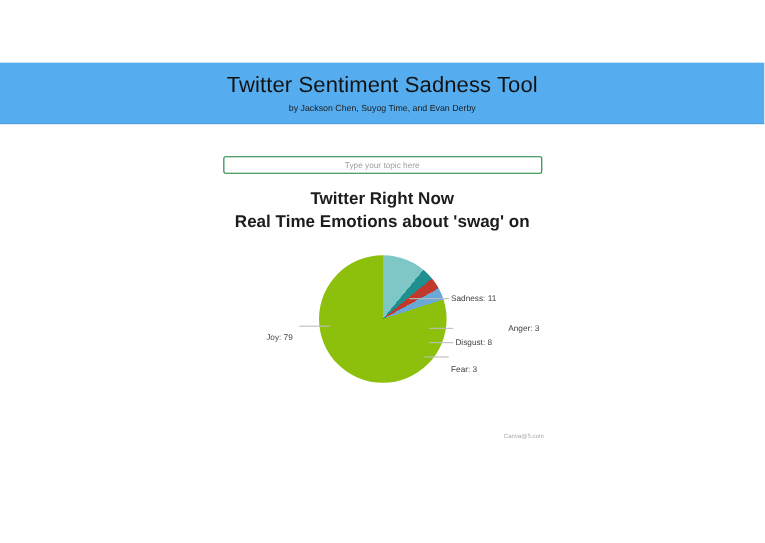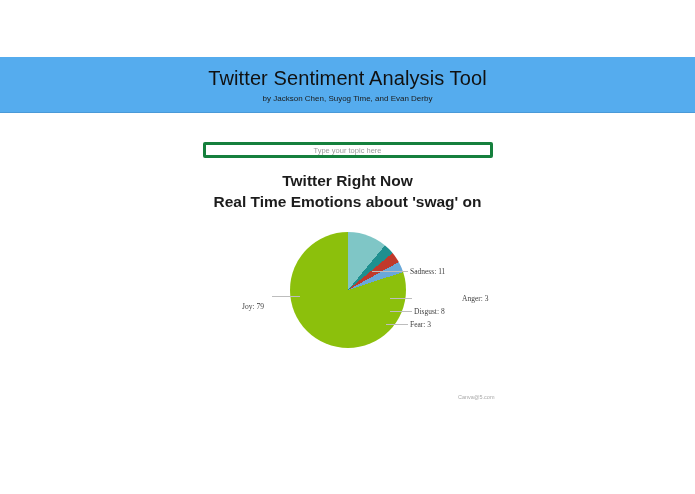--- a/index.html
+++ b/index.html
@@ -51,21 +51,21 @@
     box-sizing: border-box;
   }
   .search-row {
     display: flex;
     justify-content: center;
     margin-top: 21px;
   }
   .search-input {
     width: 290px;
     height: 16px;
-    border: 3px solid #15803d;
+    border: 1px solid #15803d;
     border-radius: 2px;
     font-size: 7.5px;
     color: #8a8a8a;
     text-align: center;
     background: #ffffff;
     font-family: "Liberation Sans", sans-serif;
     box-sizing: border-box;
     padding: 0 6px;
   }
   .search-input::placeholder {
@@ -103,21 +103,21 @@
   .leader {
     position: absolute;
     background: #bdbdbd;
     height: 1px;
   }
   .lbl {
     position: absolute;
     font-size: 7.5px;
     color: #3f3f3f;
     white-space: nowrap;
-    font-family: Liberation Serif, serif;
+    font-family: Liberation Sans, sans-serif;
   }
   .watermark {
     position: absolute;
     left: 458px;
     top: 176px;
     font-size: 5.5px;
     color: #a9a9a9;
     font-family: "Liberation Sans", sans-serif;
   }
   .footer-space {
@@ -126,21 +126,21 @@
   }
 </style>
 </head>
 <body>
 
 <div class="page">
 
   <div class="top-gap"></div>
 
   <div class="header">
-    <div class="header-title">Twitter Sentiment Analysis Tool</div>
+    <div class="header-title">Twitter Sentiment Sadness Tool</div>
     <div class="header-subtitle">by Jackson Chen, Suyog Time, and Evan Derby</div>
   </div>
 
   <div class="content">
 
     <div class="search-row">
       <input class="search-input" type="text" placeholder="Type your topic here" style="">
     </div>
 
     <div class="chart-title">
@@ -163,21 +163,21 @@
       <div class="leader" style="left:372px; top:53px; width:36px;"></div>
       <div class="lbl" style="left:410px; top:49px;">Sadness: 11</div>
 
       <div class="leader" style="left:390px; top:80px; width:22px;"></div>
       <div class="lbl" style="left:414px; top:76px;margin-left:48px;">Anger: 3</div>
 
       <div class="leader" style="left:390px; top:93px; width:22px;"></div>
       <div class="lbl" style="left:414px; top:89px;">Disgust: 8</div>
 
       <div class="leader" style="left:386px; top:106px; width:22px;"></div>
-      <div class="lbl" style="left:410px; top:102px;">Fear: 3</div>
+      <div class="lbl" style="left:410px; top:113px;">Fear: 3</div>
 
       <div class="leader" style="left:272px; top:78px; width:28px;"></div>
       <div class="lbl" style="left:242px; top:84px;">Joy: 79</div>
 
       <div class="watermark">Canva@5.com</div>
     </div>
 
     <div class="footer-space"></div>
   </div>
 </div>

